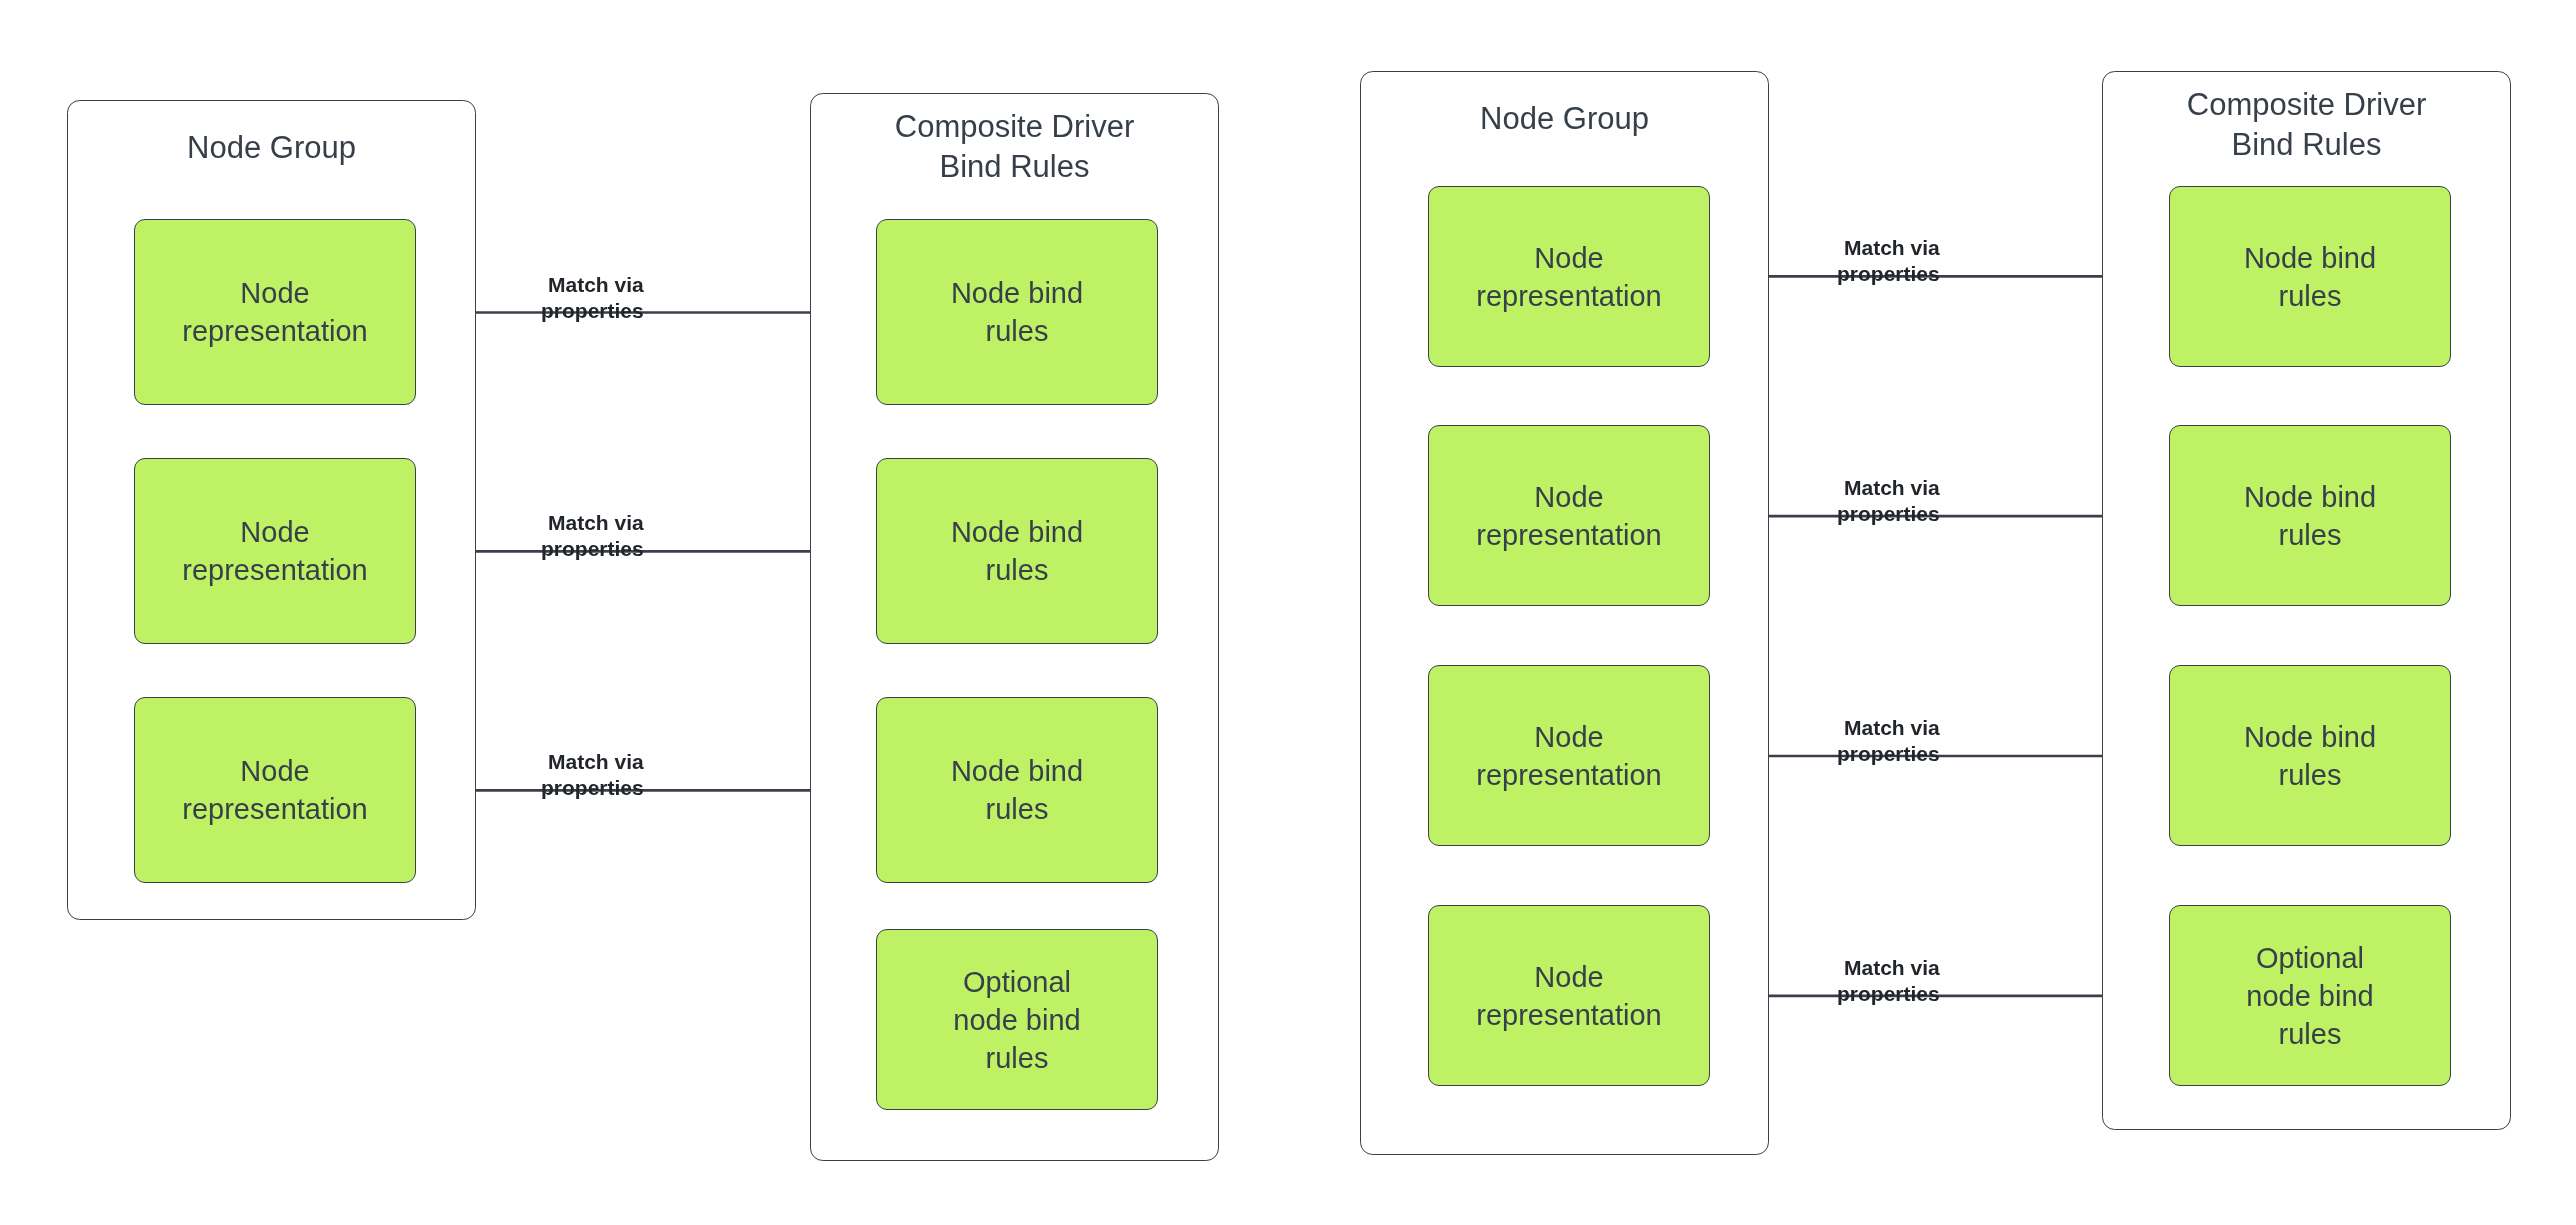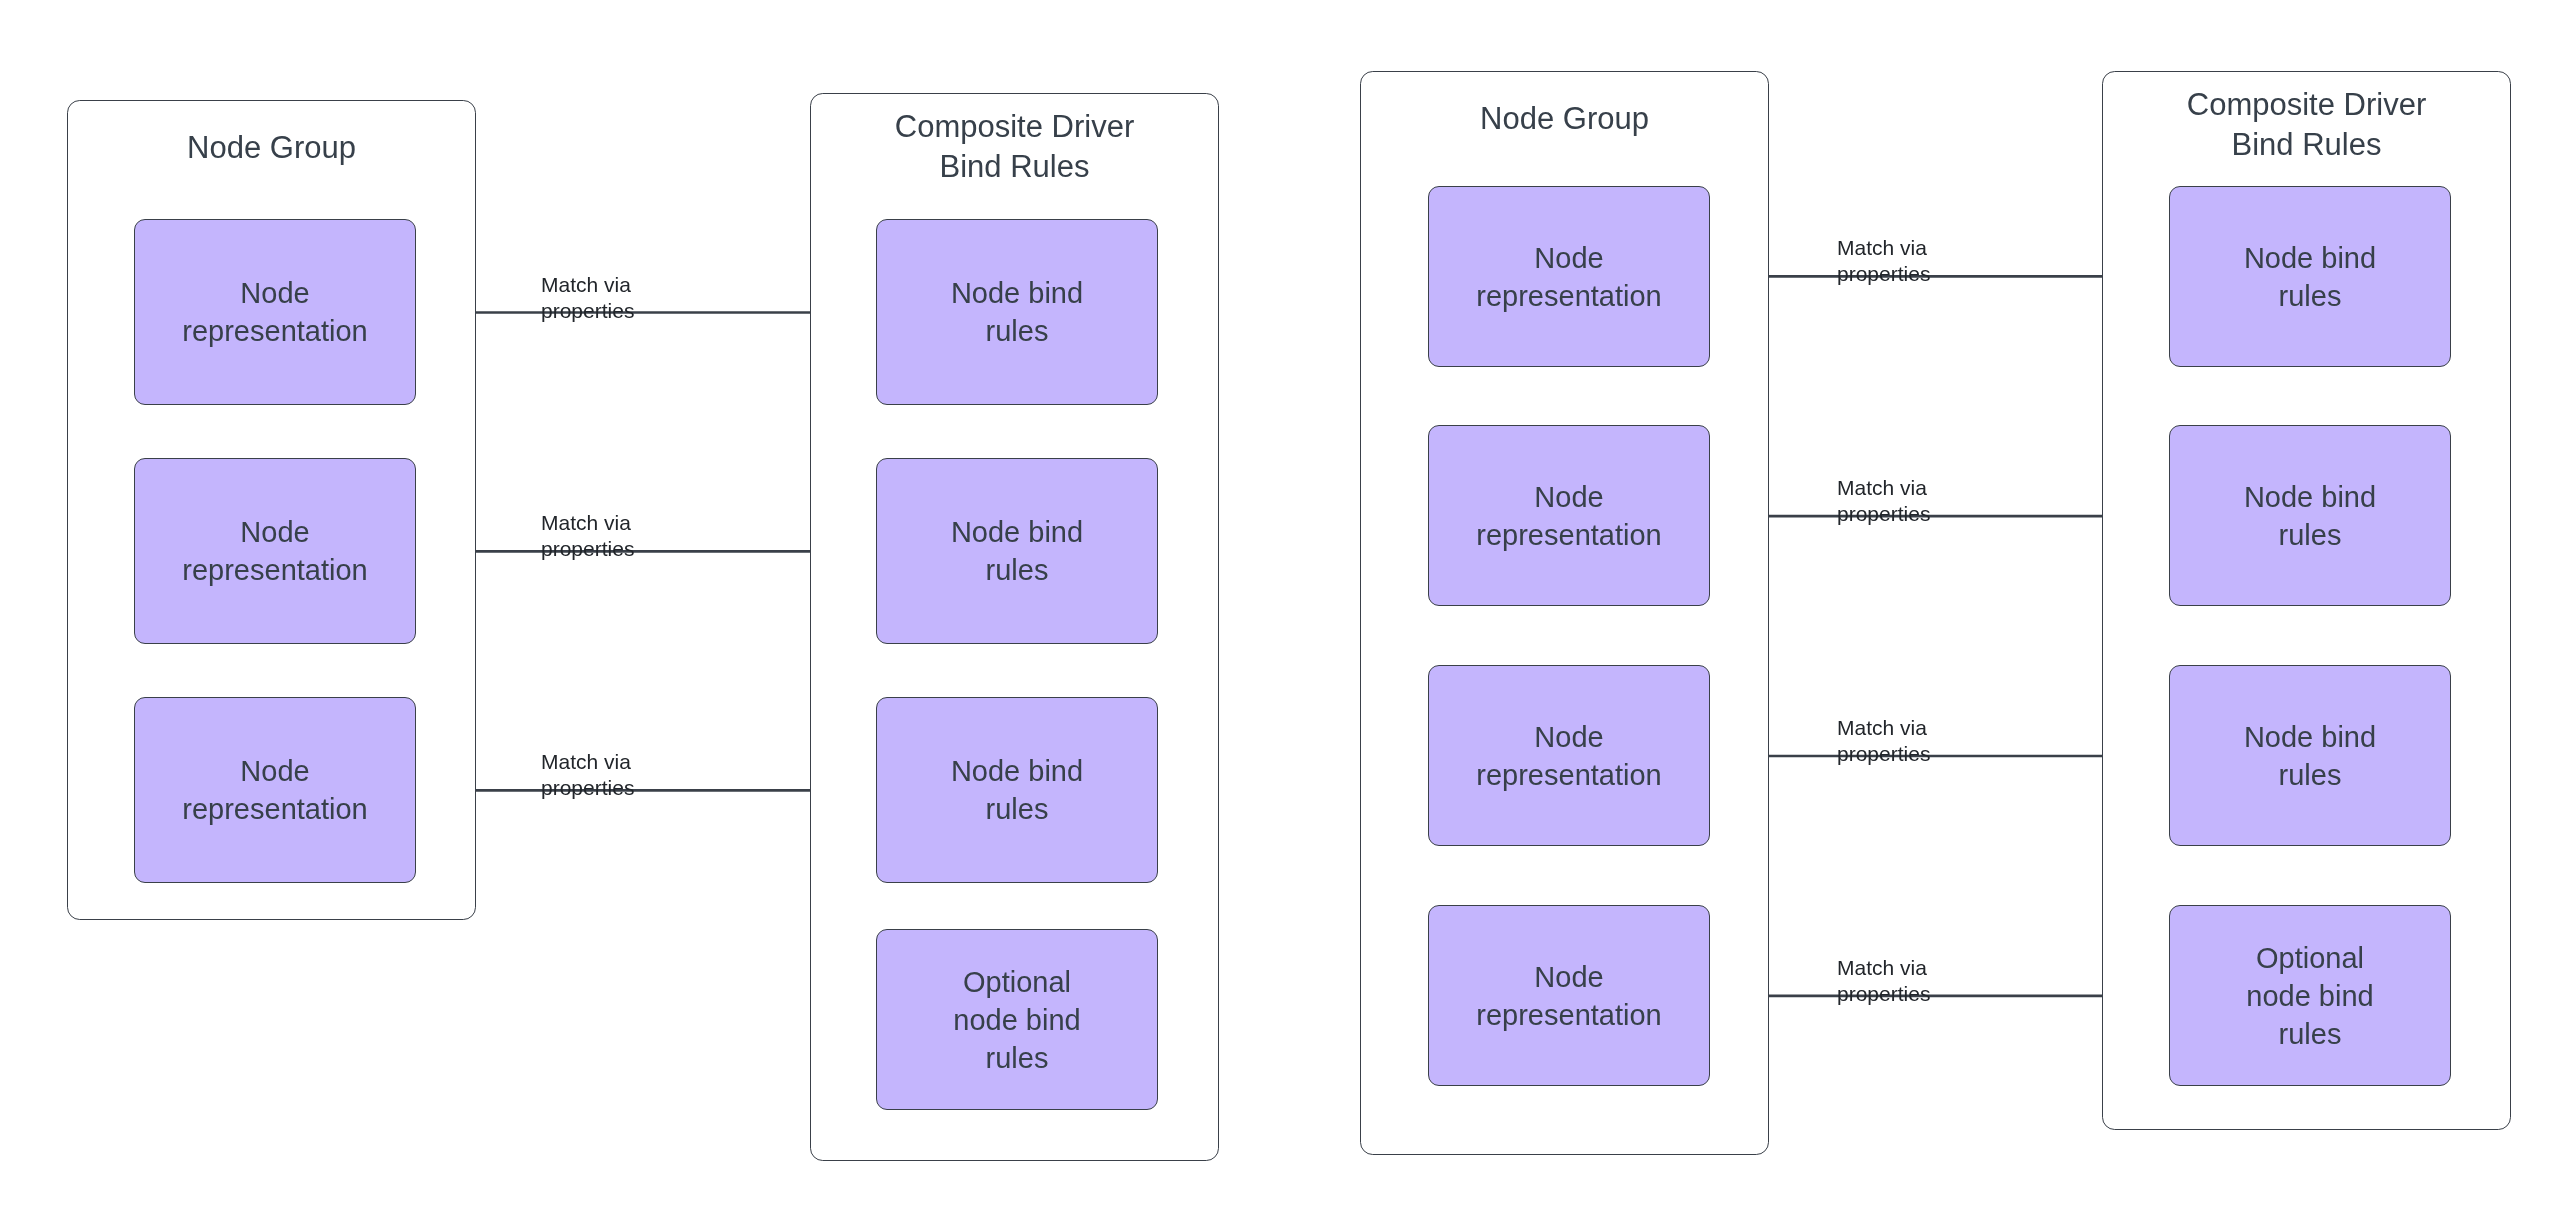--- a/index.html
+++ b/index.html
@@ -33,42 +33,42 @@
     font-size: 31px;
     line-height: 40px;
     font-weight: 400;
     white-space: pre-line;
   }
   .node-box {
     position: absolute;
     box-sizing: border-box;
     border: 1.8px solid #3a4049;
     border-radius: 11px;
-    background: #c4b5fd;
+    background: #bef264;
     display: flex;
     align-items: center;
     justify-content: center;
     text-align: center;
     color: #37404a;
     font-size: 29px;
     line-height: 38px;
     padding: 3.6px 9px;
   }
   .node-box span {
     display: block;
     white-space: pre-line;
   }
   .edge-label {
     position: absolute;
     color: #22262b;
     font-size: 21px;
     line-height: 26px;
-    font-weight: normal;
+    font-weight: bold;
     white-space: pre-line;
-    text-align: left;
+    text-align: right;
   }
   svg.arrows {
     position: absolute;
     left: 0;
     top: 0;
     width: 2576px;
     height: 1226px;
     pointer-events: none;
   }
 </style>

